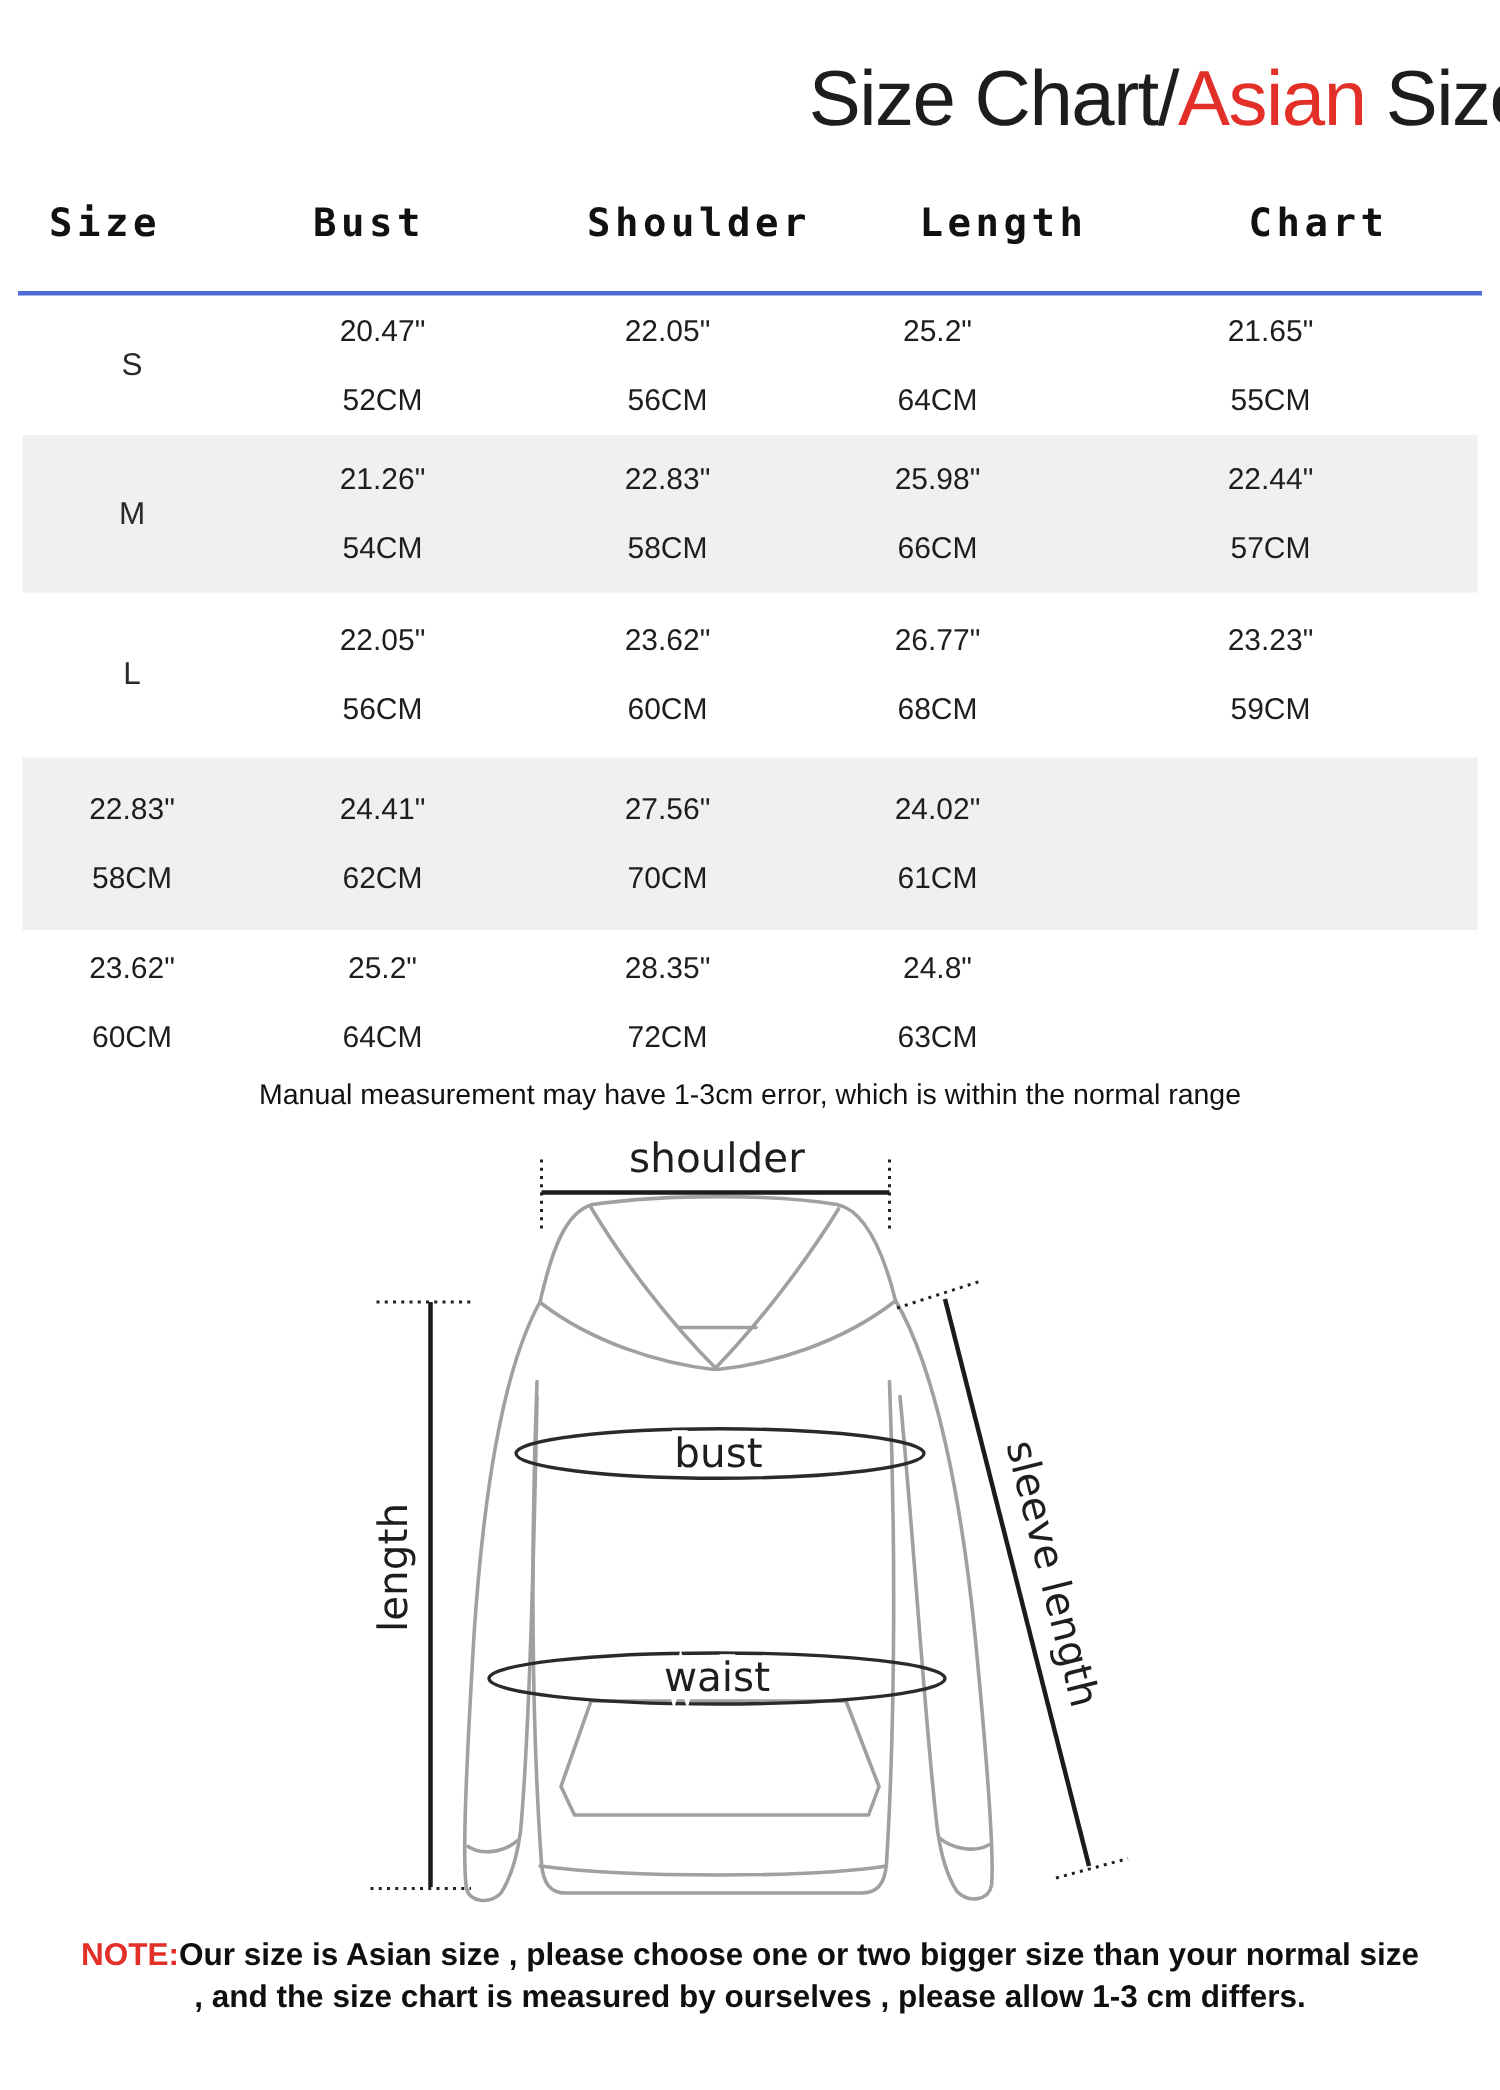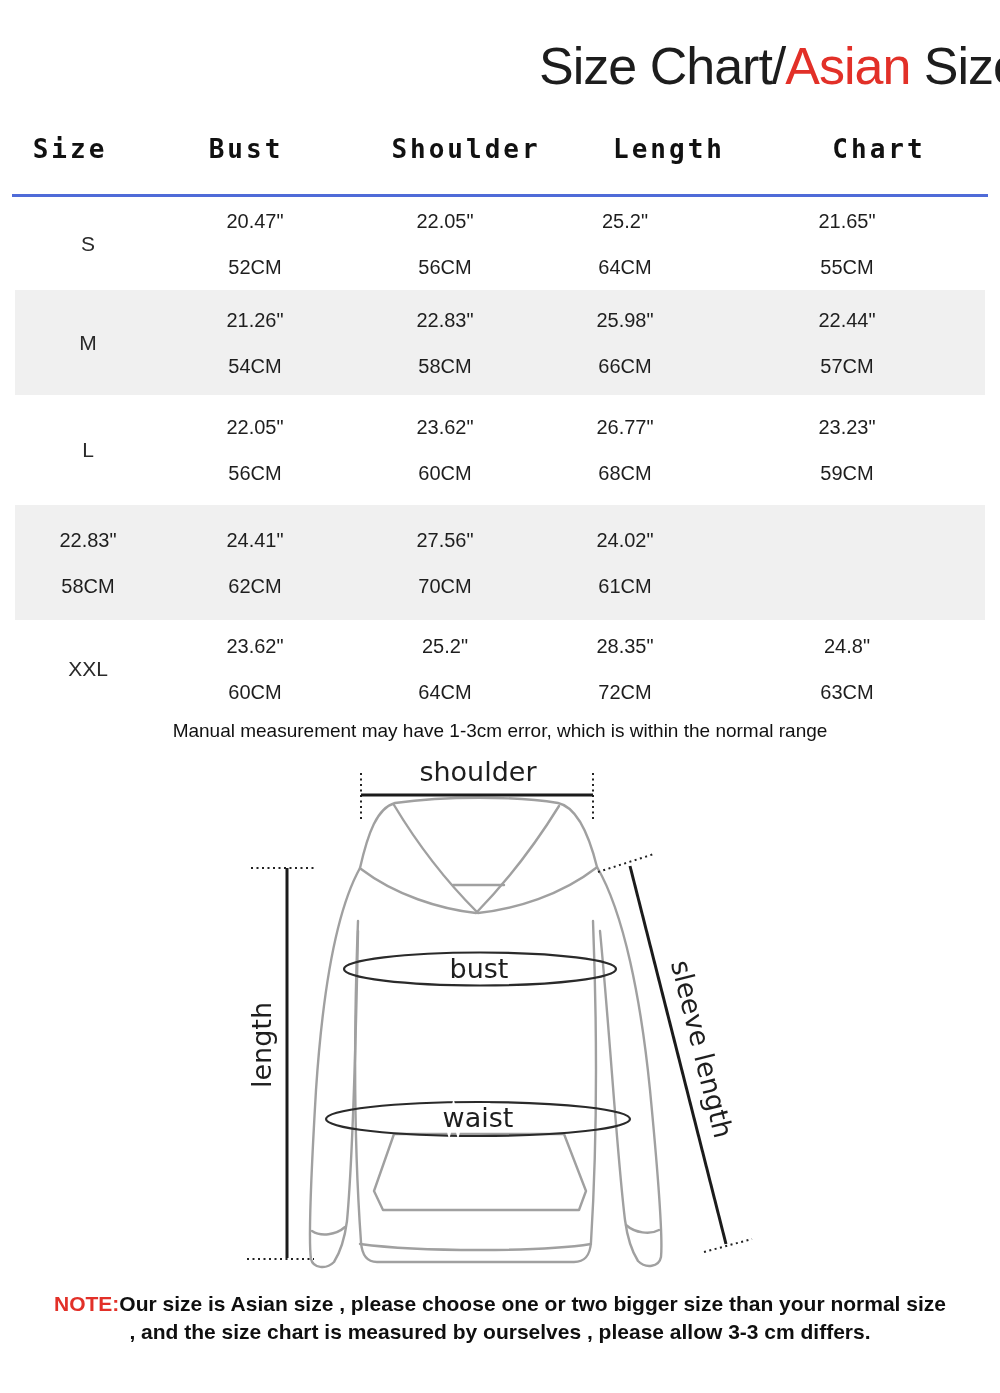--- a/index.html
+++ b/index.html
@@ -170,21 +170,20 @@
           </div>
         <div class="cell two">
             <div class="inch">24.02"</div>
             <div class="cm">61CM</div>
           </div>
       </div>
     </div>
 
     <div class="row r5">
       <div class="row-grid">
-        <div class="cell size">XXL</div>
         <div class="cell two">
             <div class="inch">23.62"</div>
             <div class="cm">60CM</div>
           </div>
         <div class="cell two">
             <div class="inch">25.2"</div>
             <div class="cm">64CM</div>
           </div>
         <div class="cell two">
             <div class="inch">28.35"</div>
@@ -244,15 +243,15 @@
       <line class="mdot" x1="378" y1="127" x2="434" y2="109"></line>
       <line class="mdot" x1="484" y1="507" x2="532" y2="494"></line>
       <line class="mline" x1="410" y1="121" x2="506" y2="499"></line>
     </g>
     <text transform="translate(482 304) rotate(76)" text-anchor="middle" dy="0.35em">sleeve length</text>
 
     <text class="halo" x="259" y="233" text-anchor="middle">bust</text>
     <text class="halo" x="258" y="382" text-anchor="middle">waist</text>
   </svg>
 
-  <p class="footer"><span class="red">NOTE:</span><span>Our size is Asian size , please choose one or two bigger size than your normal size , and the size chart is measured by ourselves , please allow 3-3 cm differs.</span></p>
+  <p class="footer"><span class="red">NOTE:</span><span>Our size is Asian size , please choose one or two bigger size than your normal size , and the size chart is measured by ourselves , please allow 1-3 cm differs.</span></p>
 
 </div>
 
 </body></html>

